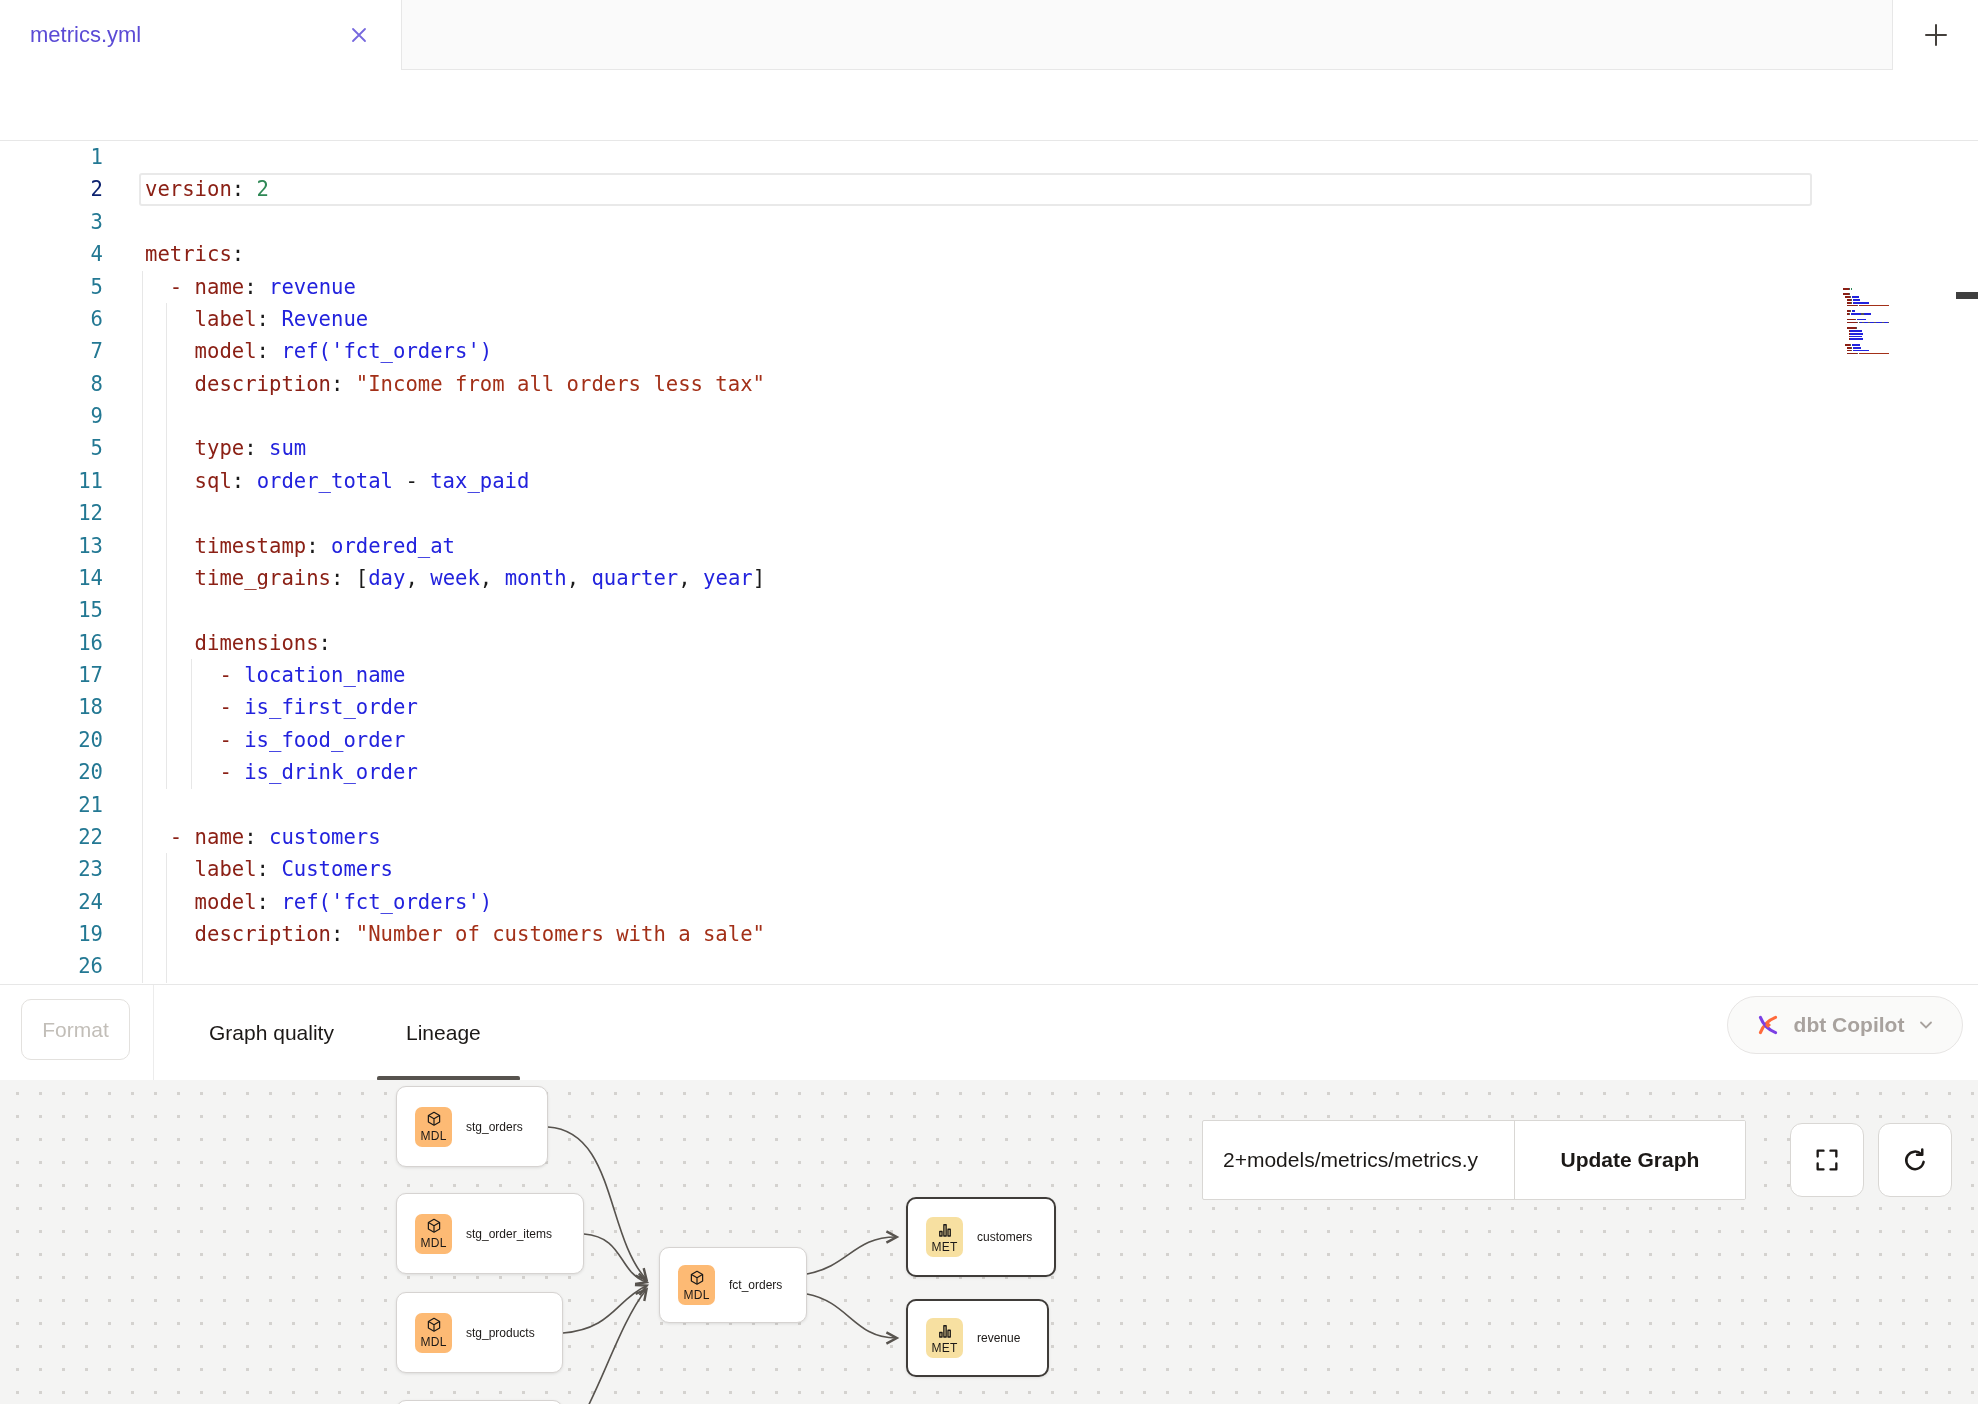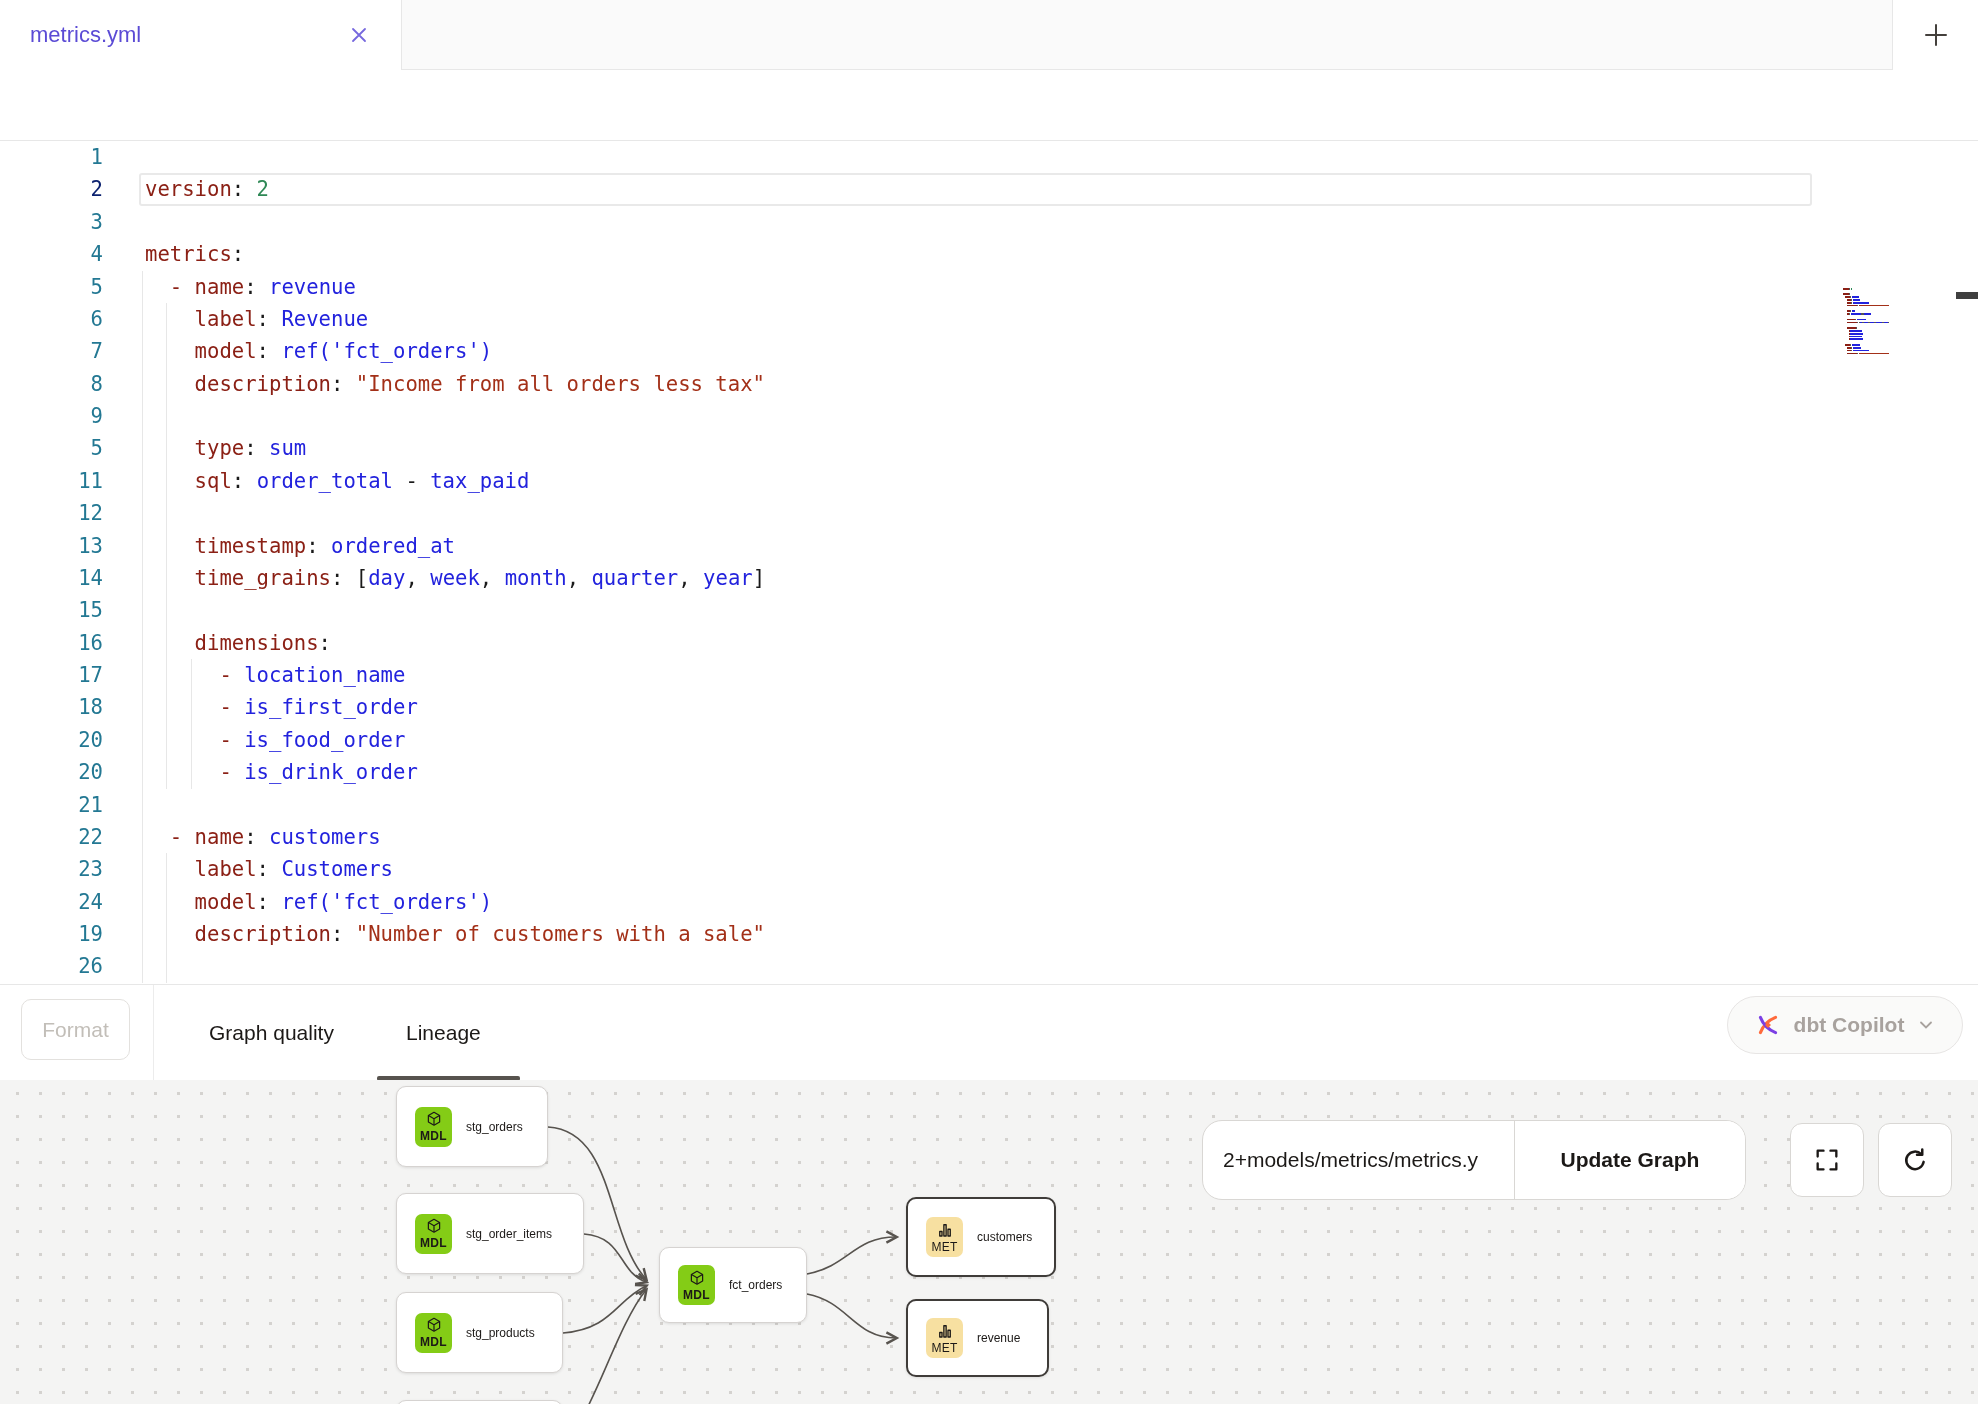--- a/index.html
+++ b/index.html
@@ -55,27 +55,27 @@
 
   
   #canvas { left:0; top:1080px; width:1978px; height:324px; background:#f4f4f3; overflow:hidden;
     background-image:radial-gradient(#d4d2cf 1.5px, transparent 1.6px); background-size:23px 23px; background-position:6px 2px; }
   #edges { position:absolute; left:0; top:0; width:1978px; height:324px; }
   .node { position:absolute; background:#fff; border:1.5px solid #d6d3d1; border-radius:10px;
     box-shadow:0 1px 3px rgba(0,0,0,.10); display:flex; align-items:center; padding-left:18px; gap:14px; cursor:pointer; }
   .node.met { border:2px solid #3f3c39;text-align:center; }
   .badge { width:37px; height:40px; border-radius:7px; display:flex; flex-direction:column; align-items:center;
     justify-content:center; gap:1px; flex:none; }
-  .badge.mdl { background:#84cc16;font-weight:bold; }
+  .badge.mdl { background:#fdba74; }
   .badge.met { background:#f7e0a1; }
   .badge span { font-size:12px; color:#1c1917; letter-spacing:.3px; }
   .node-label { font-size:12px; color:#1c1917; white-space:nowrap; }
 
   #selector-box { left:1202px; top:40px; width:544px; height:80px; background:#fff; border:1px solid #d9d7d4;
-    border-radius:20px; display:flex; overflow:hidden; }
+    border-radius:2px; display:flex; overflow:hidden; }
   #selector-input { width:312px; height:100%; border:none; outline:none; font-size:21px; color:#1c1917;
     padding:0 0 0 20px; font-family:"Liberation Sans", sans-serif; background:transparent; }
   #update-btn { width:232px; height:100%; border:none; border-left:1px solid #d9d7d4; background:#fff;
     font-size:21px; font-weight:600; color:#1c1917; font-family:"Liberation Sans", sans-serif; cursor:pointer; }
   .sq-btn { position:absolute; top:43px; width:74px; height:74px; background:#fff; border:1px solid #d9d7d4;
     border-radius:12px; display:flex; align-items:center; justify-content:center; cursor:pointer; }
   #fullscreen-btn { left:1790px; }
   #refresh-btn { left:1878px; }
 </style>
 </head>

